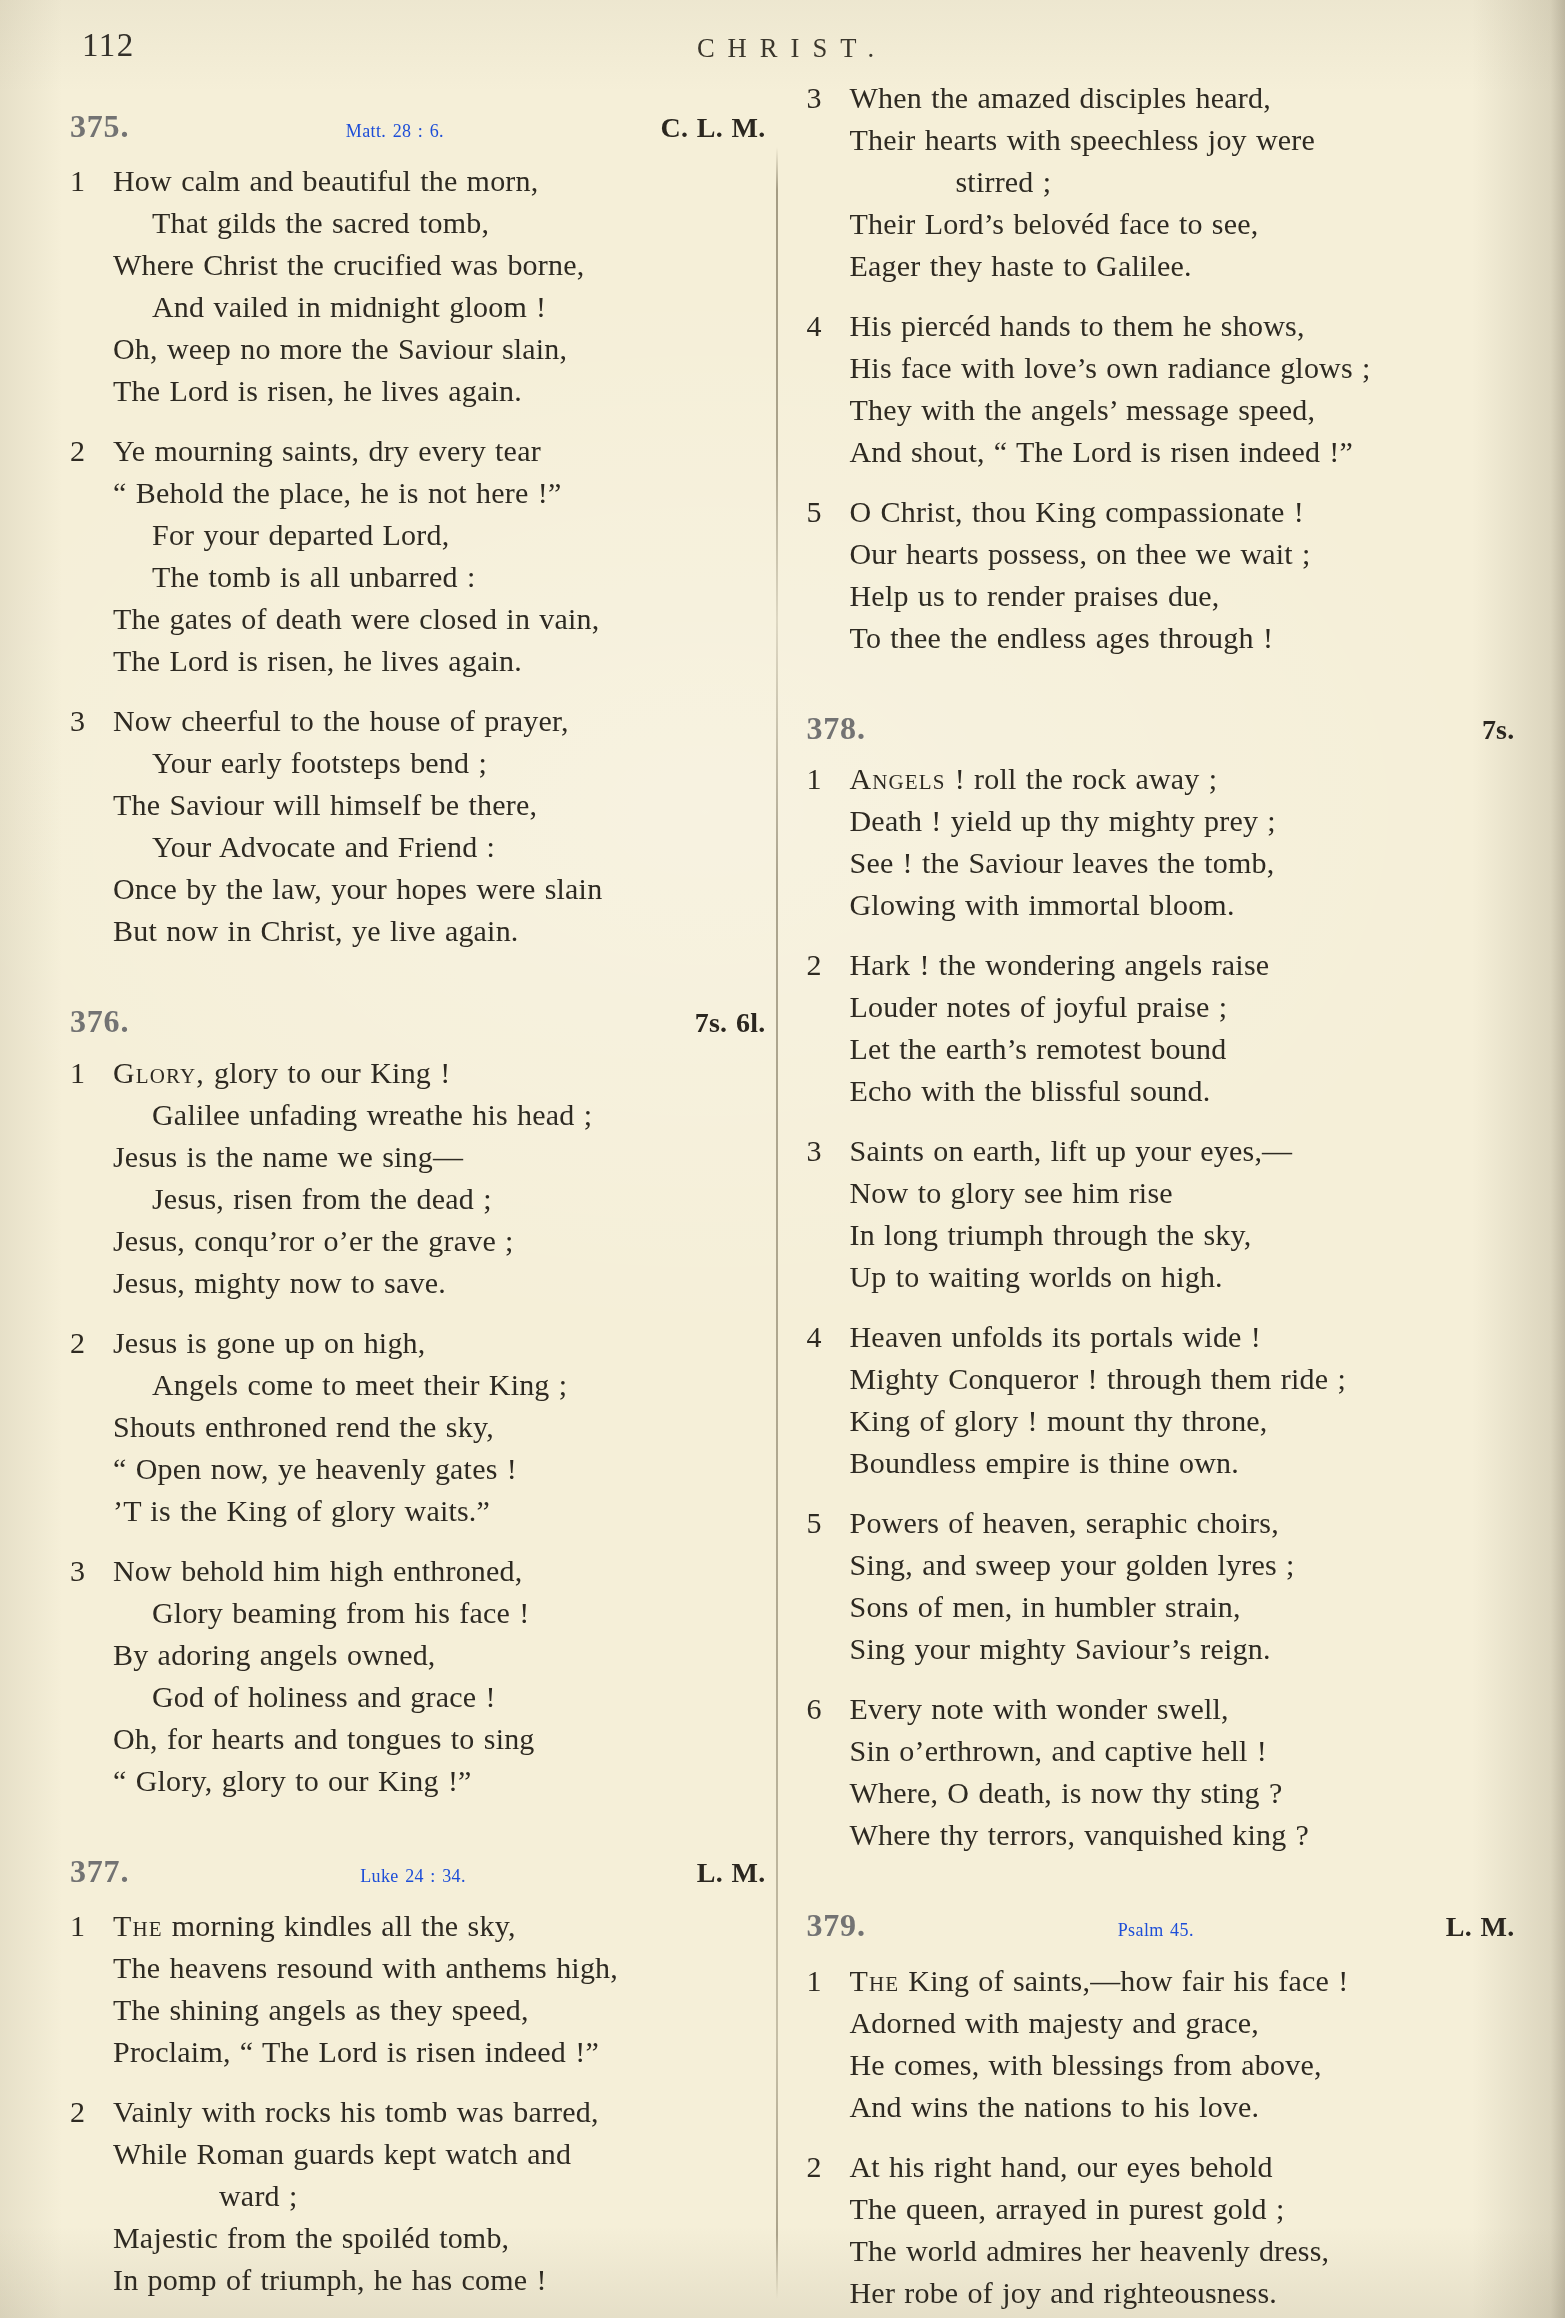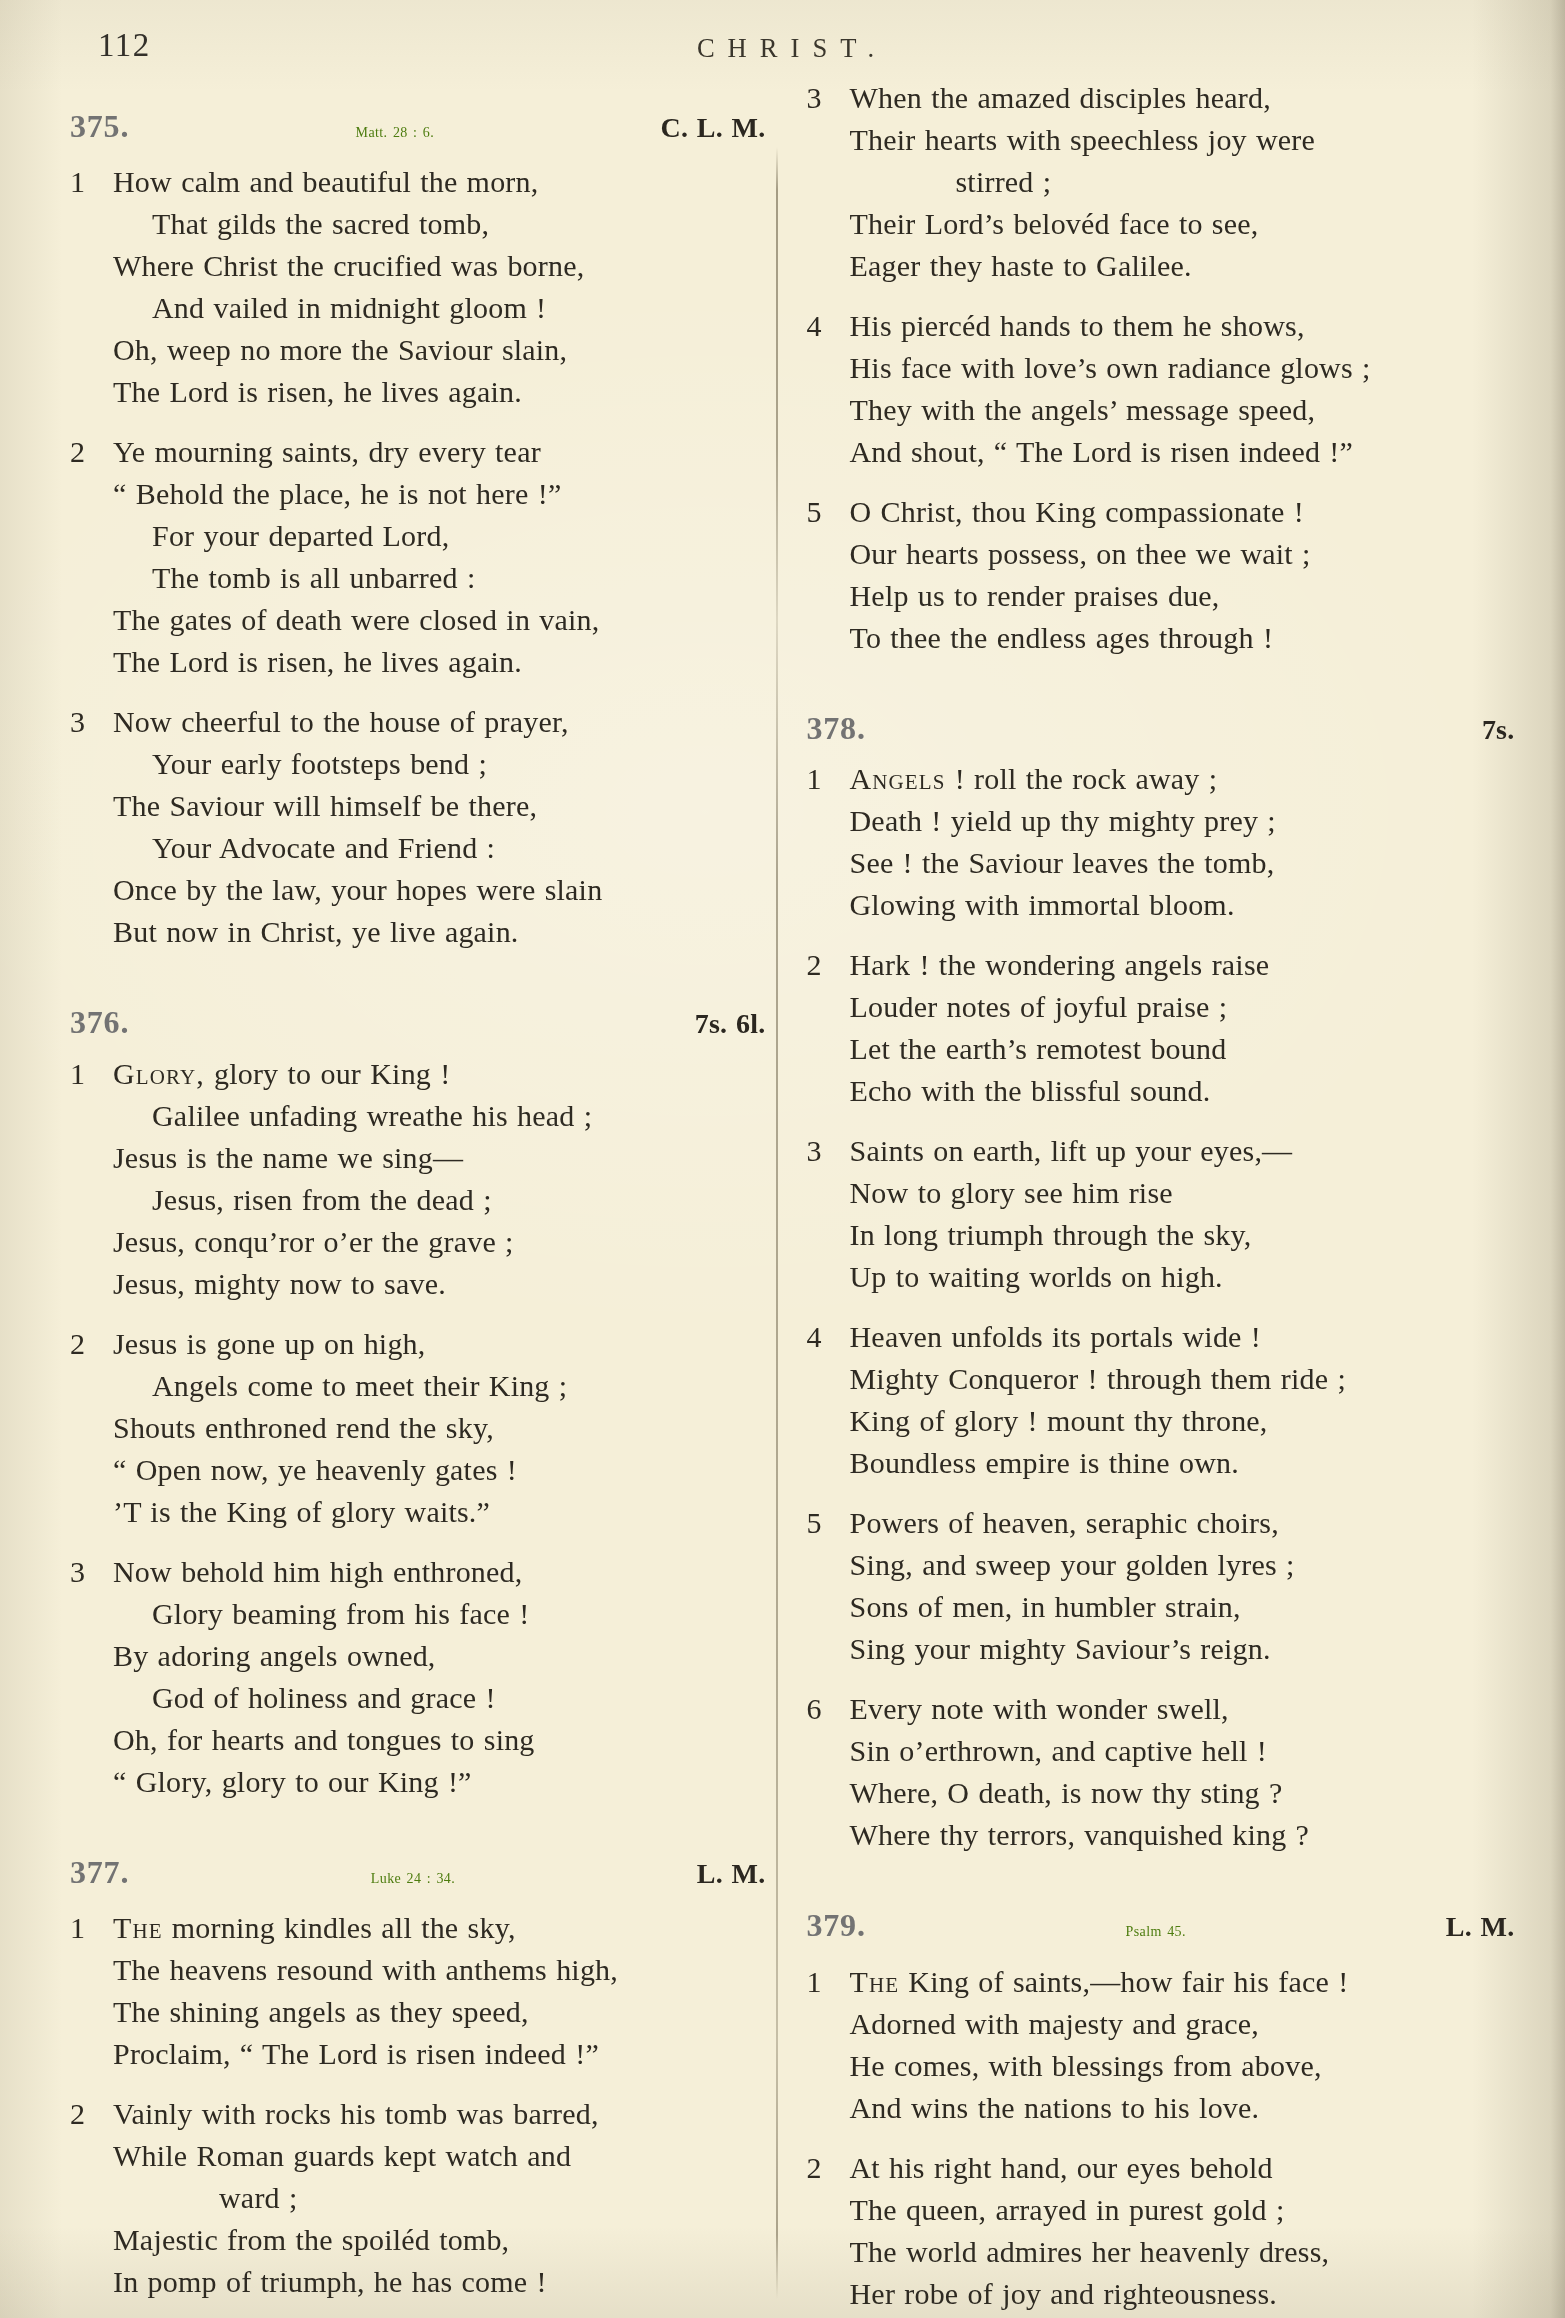--- a/index.html
+++ b/index.html
@@ -10,40 +10,40 @@
     background-color:#f5efd8;
     background-image:
       radial-gradient(ellipse 1138px 759px at 45% 35%, rgba(255,255,255,0.22), rgba(255,255,255,0) 70%),
       linear-gradient(to right, rgba(100,88,58,0.10), rgba(100,88,58,0) 4%),
       linear-gradient(to right, rgba(90,80,55,0) 94%, rgba(90,80,55,0.16) 99%, rgba(70,60,40,0.30)),
       linear-gradient(to bottom, rgba(90,80,55,0.05), rgba(90,80,55,0) 4%, rgba(90,80,55,0) 96%, rgba(90,80,55,0.10));
   }
   .page { position:relative; width:100%; height:100%; padding:27px 44px 0 70px; }
 
   .pagehead { position:relative; height:39px; margin-bottom:10.6px; }
-  .page-num { position:absolute; left:28px; top:0; font-size:33px; letter-spacing:1.5px; color:#33302a; }
+  .page-num { position:absolute; left:12px; top:0; font-size:33px; letter-spacing:1.5px; color:#33302a; }
   .running-head { position:absolute; left:0; right:8px; top:6px; text-align:center;
                   font-size:26.6px; letter-spacing:13px; color:#3a362c; }
 
   .columns { display:flex; align-items:flex-start; }
   .col { font-size:30px; line-height:42px; letter-spacing:0.2px; word-spacing:1.5px; }
   .col.left  { width:706px; padding-right:10.6px; }
   .col.right { flex:1; padding-left:29px; padding-right:7.6px; }
   .divider { width:1.5px; height:2152px; margin-top:70px; flex:none;
     background:linear-gradient(to bottom,
       rgba(110,100,75,0) 0%, rgba(110,100,75,0.60) 2%,
       rgba(110,100,75,0.55) 14%, rgba(110,100,75,0.18) 22%,
       rgba(110,100,75,0.55) 34%, rgba(110,100,75,0.50) 70%,
       rgba(110,100,75,0.35) 88%, rgba(110,100,75,0.55) 97%, rgba(110,100,75,0) 100%);
   }
 
   .hymn-head { display:flex; align-items:baseline; margin:20px 0 7.6px; line-height:43px; }
   .col > .hymn:first-child .hymn-head { margin-top:0; }
   .hymn-num { font-size:32px; font-weight:700; letter-spacing:0.8px; color:#737373;margin-top:15px; }
-  .hymn-ref { flex:1; text-align:center; font-size:14px; color:#4d7c0f; letter-spacing:0.4px; }
+  .hymn-ref { flex:1; text-align:center; font-size:18px; color:#1d4ed8; letter-spacing:0.4px; }
   .hymn-meter { font-size:28px; font-weight:700; color:#2b2720;margin-top:29px; }
 
   .verse { display:flex; margin-bottom:18px; }
   .verse-num { width:43px; flex:none; }
   .verse-lines { flex:1; }
   .line.ind1 { padding-left:39px; }
   .line.ind2 { padding-left:106px; }
   .lead-sc { font-variant:small-caps; letter-spacing:1.1px; }
 </style>
 </head>

